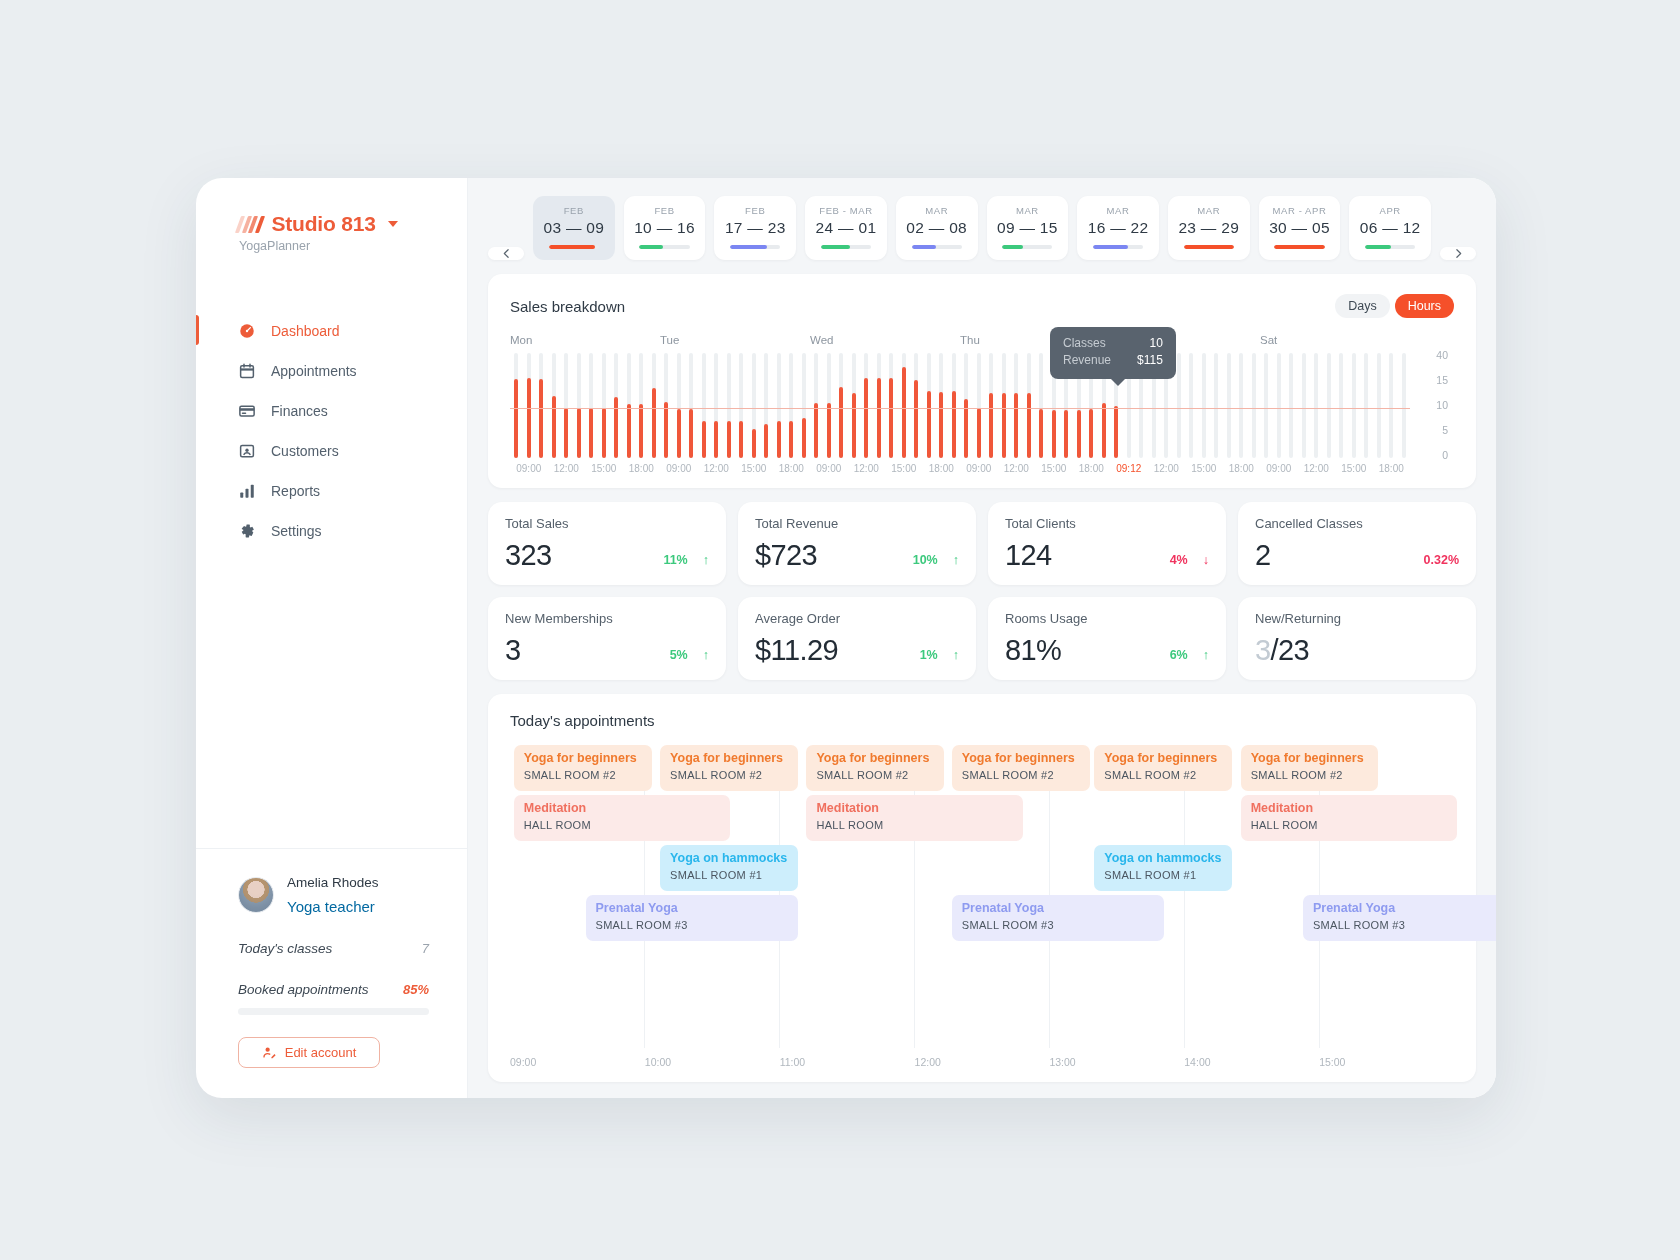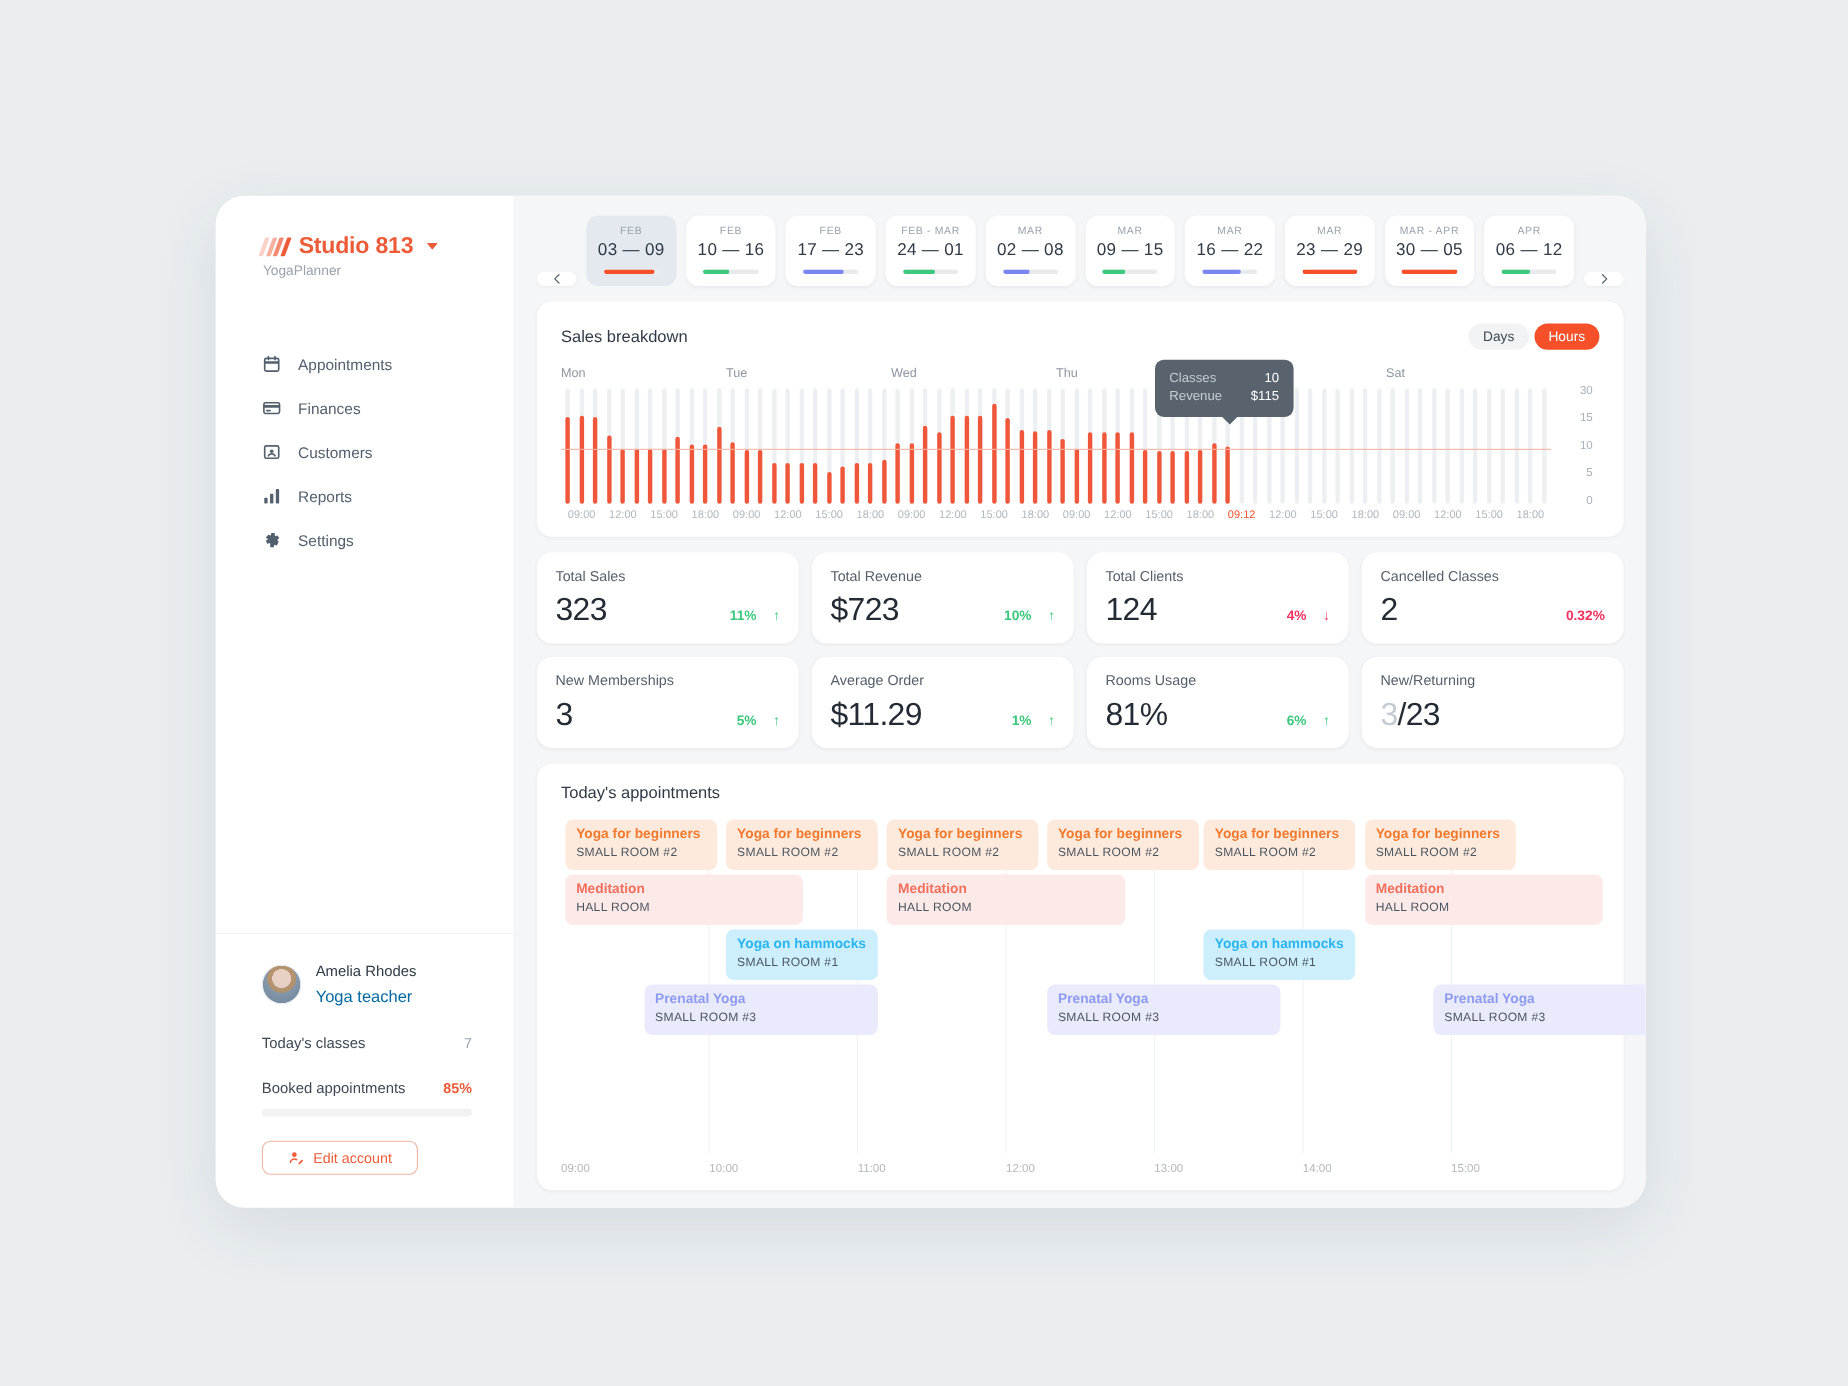--- a/index.html
+++ b/index.html
@@ -62,21 +62,21 @@
   }
   .user-row { display: flex; align-items: center; gap: 13px; }
   .avatar {
     width: 36px; height: 36px; border-radius: 50%;
     background: radial-gradient(circle at 50% 34%, #e8d0c4 0 30%, #b7956f 31% 46%, #8a9db0 47% 100%);
     border: 1.5px solid #e6eaee; flex:0 0 36px;
     box-shadow: inset 0 -7px 9px rgba(90,110,135,.35);
   }
   .user-name { font-size: 13.5px; color: #2f3a45; }
   .user-role { font-size: 15px; color: #0369a1; margin-top: 8px; }
-  .stat-row { display:flex; justify-content:space-between; align-items:center; margin-top: 26px; font-size:13.5px; color:#3d4853; }
+  .stat-row { display:flex; justify-content:space-between; align-items:center; margin-top: 26px; font-size:13.5px; color:#3d4853;font-style:italic; }
   .stat-val { color:#9aa3ad; font-size:13px; }
   .stat-val.accent { color:#ed5c39; font-weight:700; font-size:13px; }
   .bar-track { height:7px; background:#f0f2f4; border-radius:4px; margin-top:11px; overflow:hidden; }
   .bar-fill { height:100%; background:#ed5c39; border-radius:4px; }
   .edit-btn {
     margin-top: 22px; height: 31px; width: 142px;
     border: 1.3px solid #f0b3a3; border-radius: 8px;
     display:flex; align-items:center; justify-content:center; gap:8px;
     color:#ed5c39; font-size:13px; background:#fff; cursor:pointer;
   }
@@ -200,20 +200,30 @@
             <i></i>
             <i></i>
           </span>
         <span class="brand-name">Studio 813</span>
         <span class="caret"></span>
       </div>
       <span class="brand-sub">YogaPlanner</span>
     </div>
 
     <nav class="nav" id="nav">
+        <div class="nav-item active">
+          <span class="nav-icon">
+            <svg width="18" height="18" viewBox="0 0 24 24">
+              <circle cx="12" cy="12" r="9" fill="currentColor"></circle>
+              <path d="M12 12l4.5-4.5" stroke="#fff" stroke-width="1.8" stroke-linecap="round" fill="none"></path>
+              <circle cx="12" cy="12" r="1.6" fill="#fff"></circle>
+            </svg>
+          </span>
+          <span>Dashboard</span>
+        </div>
         <div class="nav-item">
           <span class="nav-icon">
             <svg width="18" height="18" viewBox="0 0 24 24" fill="none" stroke="currentColor" stroke-width="2">
               <rect x="3.5" y="5" width="17" height="15.5" rx="2"></rect>
               <path d="M3.5 10h17" stroke-width="3"></path>
               <path d="M8 3v3.5M16 3v3.5" stroke-linecap="round"></path>
             </svg>
           </span>
           <span>Appointments</span>
         </div>
@@ -668,21 +678,21 @@
           <div class="trow">
             <span class="tk">Classes</span>
             <span class="tv">10</span>
           </div>
           <div class="trow">
             <span class="tk">Revenue</span>
             <span class="tv">$115</span>
           </div>
         </div>
         <div class="yaxis" id="yaxis">
-            <span>30</span>
+            <span>40</span>
             <span>15</span>
             <span>10</span>
             <span>5</span>
             <span>0</span>
           </div>
       </div>
 
       <div class="timeaxis" id="timeaxis">
           <span>09:00</span>
           <span>12:00</span>

